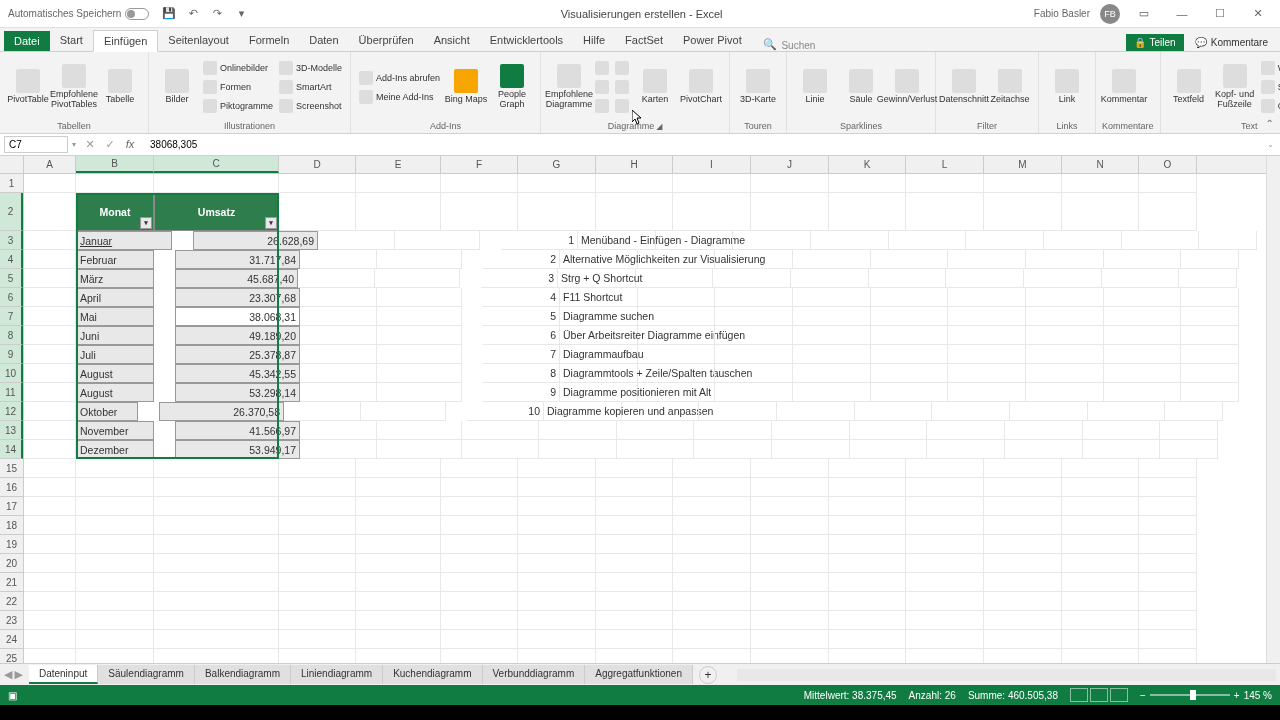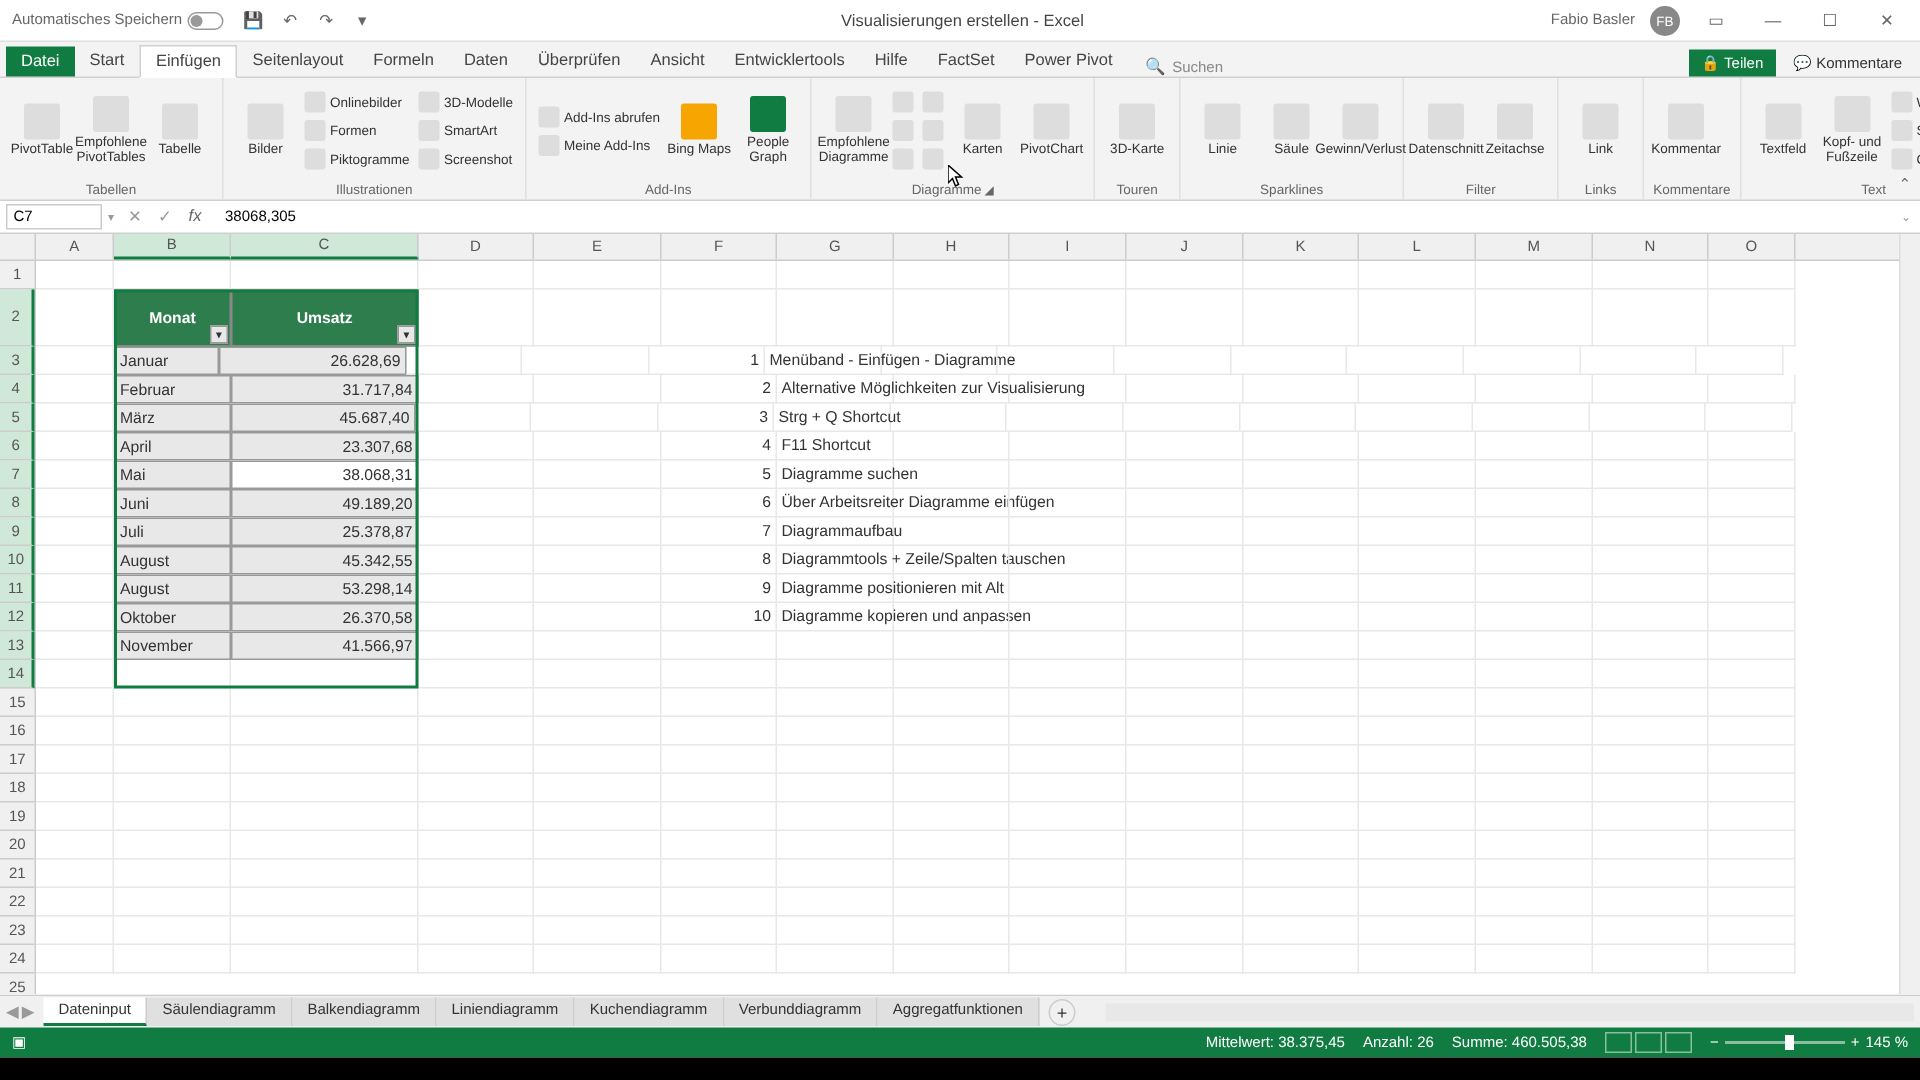--- a/index.html
+++ b/index.html
@@ -60,21 +60,21 @@
 .row-h { height: 19px; border-bottom: 1px solid #ccc; display: flex; align-items: center; justify-content: center; font-size: 10px; color: #555; }
 .row-h.sel { background: #d0e8d8; border-right: 2px solid #107c41; }
 .row-h.tall { height: 38px; }
 .cells { position: absolute; top: 18px; left: 24px; right: 14px; bottom: 0; }
 .cell-row { display: flex; height: 19px; }
 .cell-row.tall { height: 38px; }
 .cell { border-right: 1px solid #e8e8e8; border-bottom: 1px solid #e8e8e8; padding: 1px 3px; font-size: 10.5px; display: flex; align-items: center; overflow: hidden; white-space: nowrap; }
 .th-cell { background: #2e7d4d; color: #fff; font-weight: 600; justify-content: center; border: 1px solid #888; position: relative; }
 .filter-btn { position: absolute; bottom: 1px; right: 1px; width: 12px; height: 12px; background: #e8e8e8; border: 1px solid #999; font-size: 7px; display: flex; align-items: center; justify-content: center; color: #333; }
 .data-cell { background: #e8e8e8; border: 1px solid #999; }
-.num { justify-content: flex-end; }
+.num { justify-content: flex-end; margin-left: 21px; }
 .sel-border { border: 2px solid #107c41; position: absolute; pointer-events: none; }
 .active-cell { background: #fff !important; }
 .vscroll { position: absolute; top: 0; right: 0; width: 14px; bottom: 0; background: #f0f0f0; border-left: 1px solid #ddd; }
 
 
 .sheet-tabs { height: 22px; background: #f0f0f0; display: flex; align-items: center; border-top: 1px solid #ccc; padding: 0 4px; }
 .sheet-nav { display: flex; gap: 2px; margin-right: 6px; }
 .sheet-tab { padding: 3px 10px; font-size: 10px; background: #e0e0e0; cursor: pointer; border-right: 1px solid #ccc; }
 .sheet-tab.active { background: #fff; border-bottom: 2px solid #107c41; }
 .add-sheet { width: 18px; height: 18px; border: 1px solid #ccc; border-radius: 50%; display: flex; align-items: center; justify-content: center; margin-left: 6px; cursor: pointer; font-size: 12px; }
@@ -436,21 +436,21 @@
         <div class="cell" style="width: 78px;"></div>
         <div class="cell" style="width: 78px;"></div>
         <div class="cell" style="width: 77px;"></div>
         <div class="cell" style="width: 78px;"></div>
         <div class="cell" style="width: 78px;"></div>
         <div class="cell" style="width: 77px;"></div>
         <div class="cell" style="width: 58px;"></div>
       </div>
       <div class="cell-row">
         <div class="cell" style="width: 52px;"></div>
-        <div class="cell data-cell" style="width: 70px;">Januar</div>
+        <div class="cell data-cell" style="width: 96px; text-decoration: underline;">Januar</div>
         <div class="cell data-cell num" style="width: 125px;">26.628,69</div>
         <div class="cell" style="width: 77px;"></div>
         <div class="cell" style="width: 85px;"></div>
         <div class="cell num" style="width: 77px;">1</div>
         <div class="cell" style="width: 78px; overflow: visible;">Menüband - Einfügen - Diagramme</div>
         <div class="cell" style="width: 77px;"></div>
         <div class="cell" style="width: 78px;"></div>
         <div class="cell" style="width: 78px;"></div>
         <div class="cell" style="width: 77px;"></div>
         <div class="cell" style="width: 78px;"></div>
@@ -589,39 +589,56 @@
         <div class="cell" style="width: 78px;"></div>
         <div class="cell" style="width: 78px;"></div>
         <div class="cell" style="width: 77px;"></div>
         <div class="cell" style="width: 78px;"></div>
         <div class="cell" style="width: 78px;"></div>
         <div class="cell" style="width: 77px;"></div>
         <div class="cell" style="width: 58px;"></div>
       </div>
       <div class="cell-row">
         <div class="cell" style="width: 52px;"></div>
-        <div class="cell data-cell" style="width: 78px;">Oktober</div>
+        <div class="cell data-cell" style="width: 62px;">Oktober</div>
         <div class="cell data-cell num" style="width: 125px;">26.370,58</div>
         <div class="cell" style="width: 77px;"></div>
         <div class="cell" style="width: 85px;"></div>
         <div class="cell num" style="width: 77px;">10</div>
         <div class="cell" style="width: 78px; overflow: visible;">Diagramme kopieren und anpassen</div>
         <div class="cell" style="width: 77px;"></div>
         <div class="cell" style="width: 78px;"></div>
         <div class="cell" style="width: 78px;"></div>
         <div class="cell" style="width: 77px;"></div>
         <div class="cell" style="width: 78px;"></div>
         <div class="cell" style="width: 78px;"></div>
         <div class="cell" style="width: 77px;"></div>
         <div class="cell" style="width: 58px;"></div>
       </div>
       <div class="cell-row">
         <div class="cell" style="width: 52px;"></div>
         <div class="cell data-cell" style="width: 78px;">November</div>
         <div class="cell data-cell num" style="width: 125px;">41.566,97</div>
+        <div class="cell" style="width: 77px;"></div>
+        <div class="cell" style="width: 85px;"></div>
+        <div class="cell" style="width: 77px;"></div>
+        <div class="cell" style="width: 78px;"></div>
+        <div class="cell" style="width: 77px;"></div>
+        <div class="cell" style="width: 78px;"></div>
+        <div class="cell" style="width: 78px;"></div>
+        <div class="cell" style="width: 77px;"></div>
+        <div class="cell" style="width: 78px;"></div>
+        <div class="cell" style="width: 78px;"></div>
+        <div class="cell" style="width: 77px;"></div>
+        <div class="cell" style="width: 58px;"></div>
+      </div>
+      <div class="cell-row">
+        <div class="cell" style="width: 52px;"></div>
+        <div class="cell data-cell" style="width: 78px;">Dezember</div>
+        <div class="cell data-cell num" style="width: 125px;">53.949,17</div>
         <div class="cell" style="width: 77px;"></div>
         <div class="cell" style="width: 85px;"></div>
         <div class="cell" style="width: 77px;"></div>
         <div class="cell" style="width: 78px;"></div>
         <div class="cell" style="width: 77px;"></div>
         <div class="cell" style="width: 78px;"></div>
         <div class="cell" style="width: 78px;"></div>
         <div class="cell" style="width: 77px;"></div>
         <div class="cell" style="width: 78px;"></div>
         <div class="cell" style="width: 78px;"></div>

